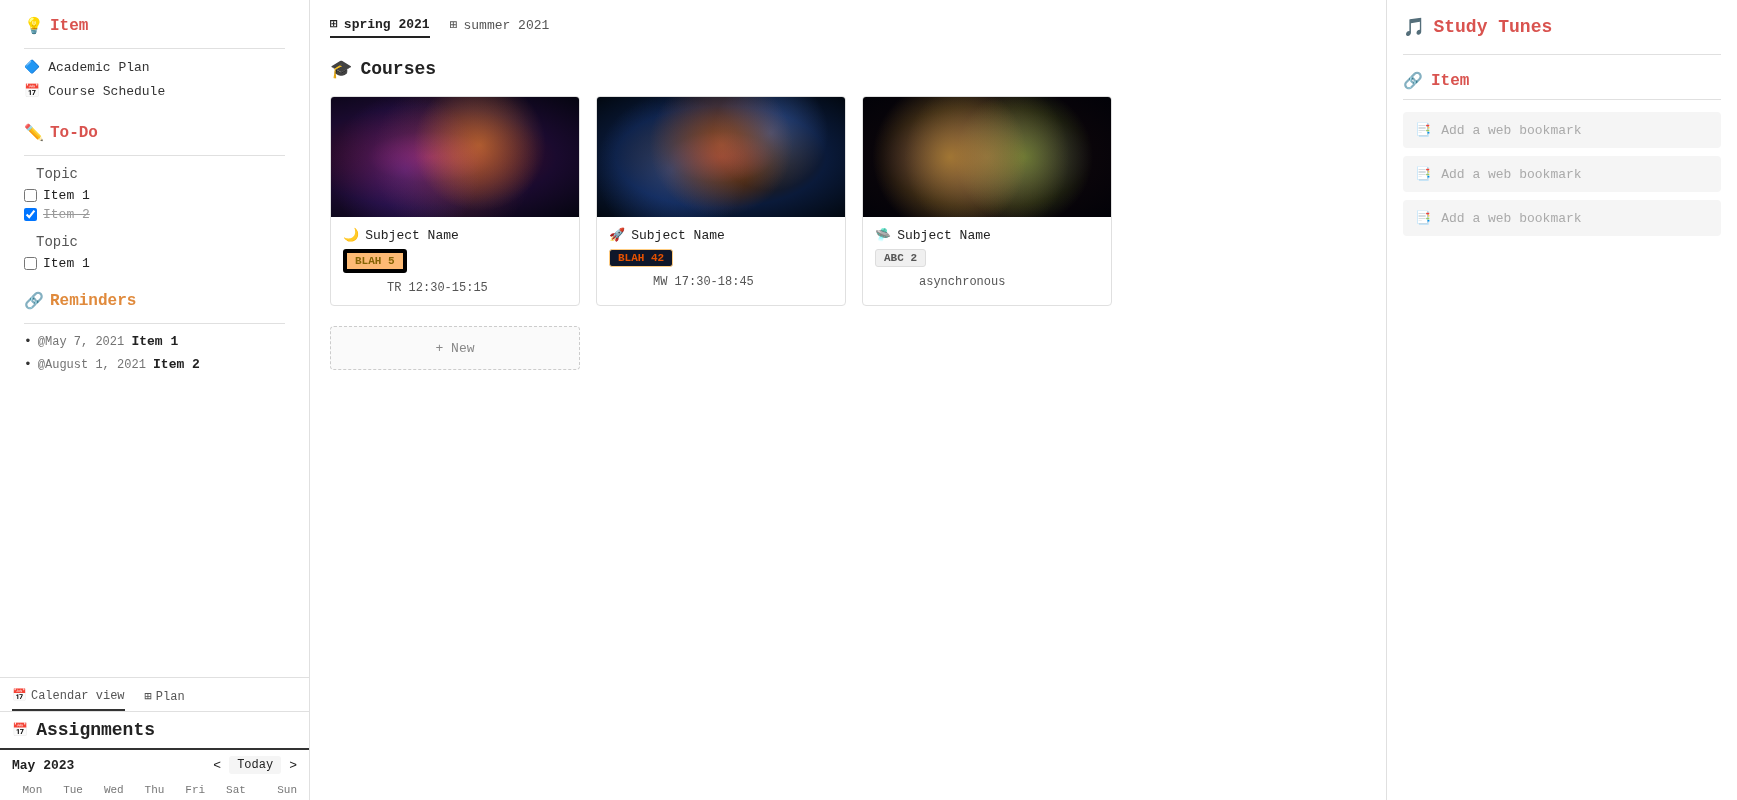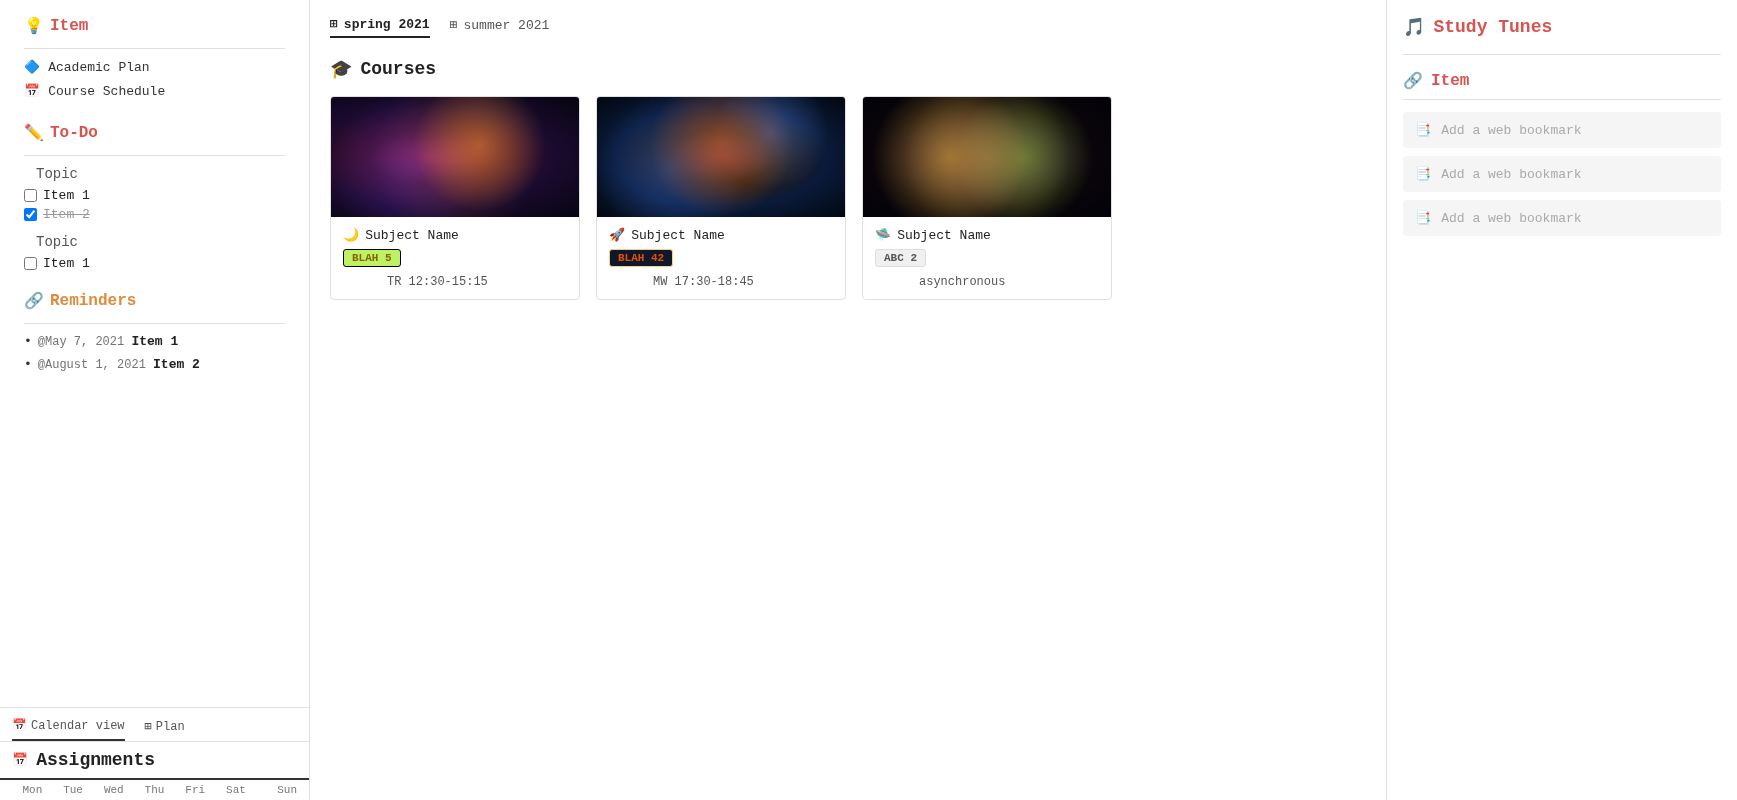--- a/index.html
+++ b/index.html
@@ -87,21 +87,21 @@
       background: radial-gradient(circle at 35% 50%, rgba(200,150,50,0.7) 0%, transparent 45%),
                   radial-gradient(circle at 65% 50%, rgba(150,200,50,0.5) 0%, transparent 40%),
                   radial-gradient(circle at 50% 50%, rgba(255,200,100,0.3) 0%, transparent 60%);
     }
 
     .course-info { padding: 10px 12px; }
     .course-name { font-size: 13px; margin-bottom: 6px; display: flex; align-items: center; gap: 6px; }
     .course-tag {
       display: inline-block; padding: 2px 8px; border-radius: 3px; font-size: 11px; font-weight: bold; margin-bottom: 4px;
     }
-    .tag-yellow { background: #bef264; color: #856404; border: 1px solid #000000; }
+    .tag-yellow { background: #fdba74; color: #856404; border: 4px solid #000000; }
     .tag-orange { background: #0f172a; color: #E65100; border: 1px solid #FFCC80; }
     .tag-gray { background: #F0F0F0; color: #555; border: 1px solid #DDD; }
     .course-time { font-size: 12px; color: #555; margin-top: 4px; margin-left: 44px; }
 
     .add-new-btn {
       width: 250px; height: 44px; border: 1px dashed #ccc; background: #fafafa;
       display: flex; align-items: center; justify-content: center; gap: 6px;
       cursor: pointer; color: #888; font-size: 13px; border-radius: 4px;
       font-family: 'Courier New', Courier, monospace;
     }
@@ -233,20 +233,28 @@
         </div>
         <div style="display:flex;align-items:center;gap:4px;cursor:pointer;font-size:12px;color:#555;padding-bottom:6px;">
           <span>⊞</span>
           <span>Plan</span>
         </div>
       </div>
       <div style="display:flex;align-items:center;gap:8px;padding:8px 12px;border-bottom:2px solid #333;">
         <span>📅</span>
         <span style="font-size:18px;font-weight:bold;">Assignments</span>
       </div>
+      <div style="display:flex;justify-content:space-between;align-items:center;padding:6px 12px;">
+        <span style="font-size:13px;font-weight:bold;">May 2023</span>
+        <div style="display:flex;align-items:center;gap:8px;">
+          <span style="cursor:pointer;">&lt;</span>
+          <span style="font-size:12px;cursor:pointer;background:#f5f5f5;padding:2px 8px;border-radius:3px;">Today</span>
+          <span style="cursor:pointer;">&gt;</span>
+        </div>
+      </div>
       <div style="display:flex;padding:4px 12px;font-size:11px;color:#777;">
         <span style="flex:1;text-align:center;">Mon</span>
         <span style="flex:1;text-align:center;">Tue</span>
         <span style="flex:1;text-align:center;">Wed</span>
         <span style="flex:1;text-align:center;">Thu</span>
         <span style="flex:1;text-align:center;">Fri</span>
         <span style="flex:1;text-align:center;">Sat</span>
         <span style="flex:1;text-align:right;">Sun</span>
       </div>
     </div>
@@ -304,20 +312,23 @@
             <span>🛸</span>
             <span>Subject Name</span>
           </div>
           <div class="course-tag tag-gray">ABC 2</div>
           <div class="course-time">asynchronous</div>
         </div>
       </div>
 
     </div>
 
+    <div class="add-new-btn">
+      <span>+ New</span>
+    </div>
 
   </div>
 
   <div class="right-sidebar">
 
     <div>
       <div class="study-tunes-title">
         <span>🎵</span>
         <span>Study Tunes</span>
       </div>

